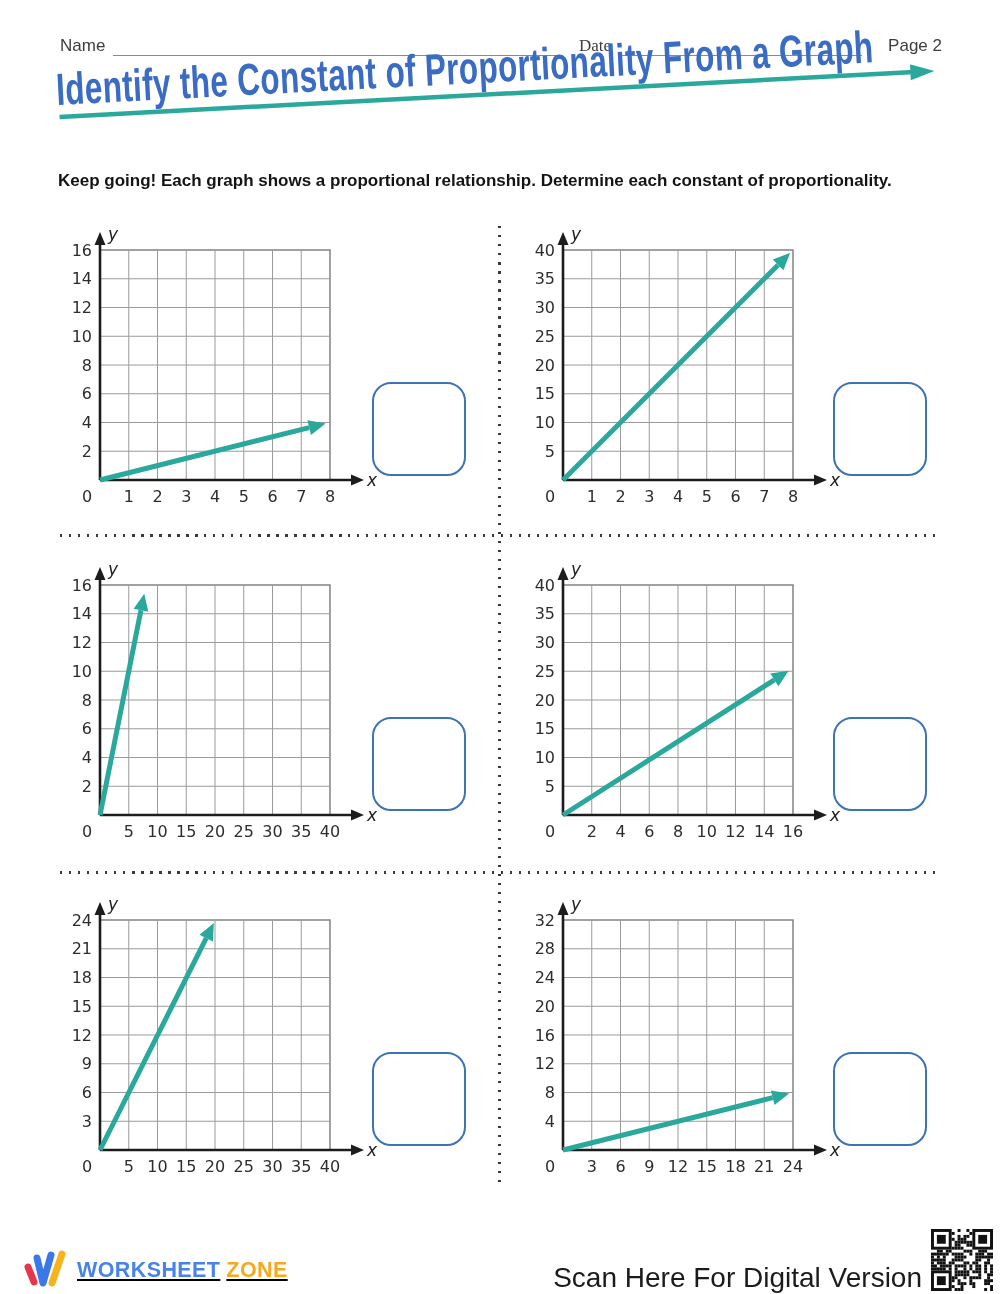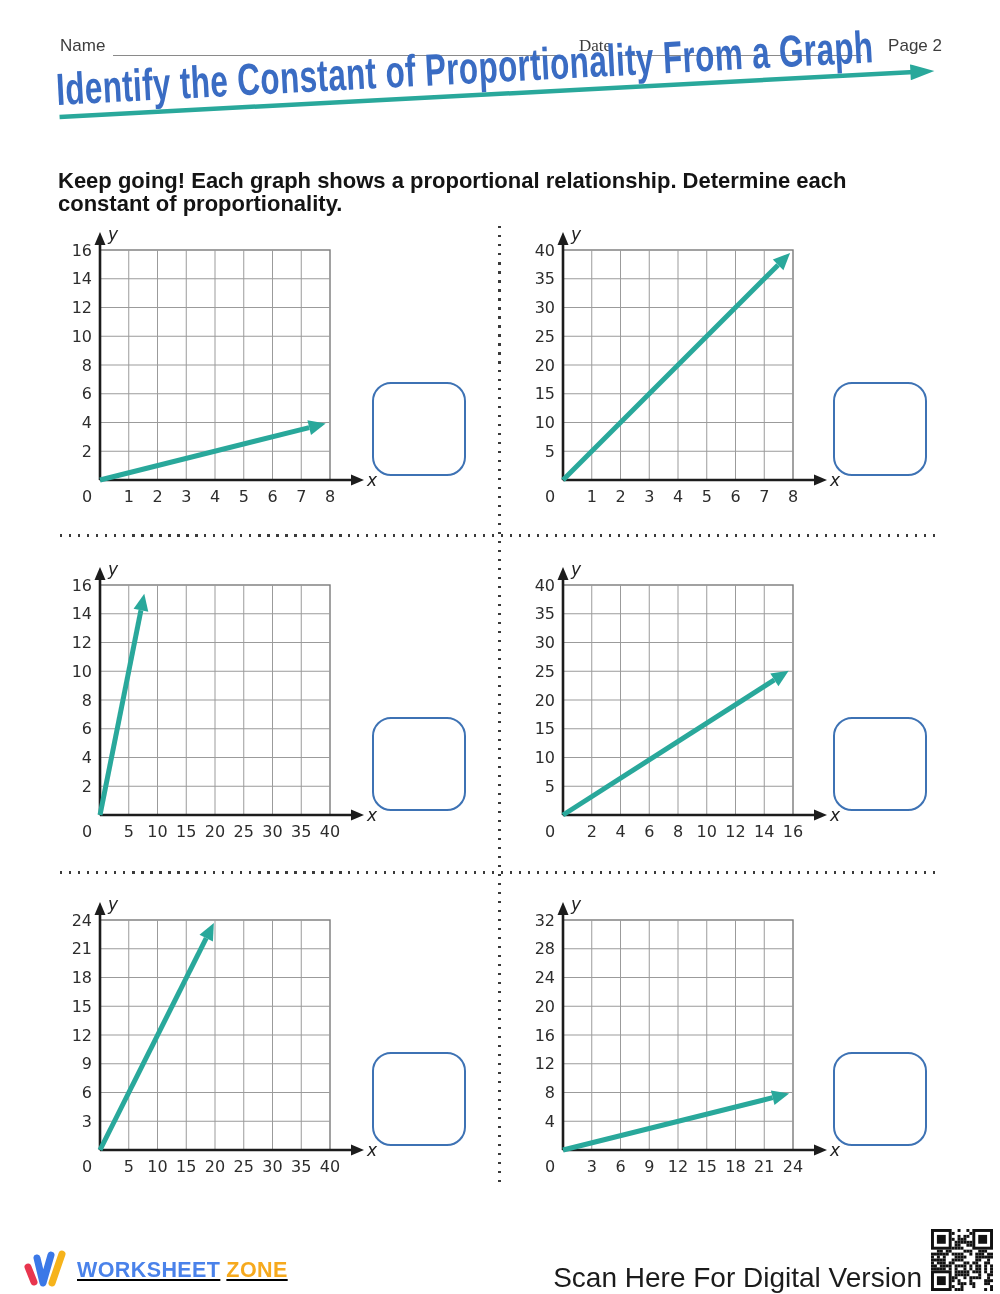--- a/index.html
+++ b/index.html
@@ -17,21 +17,21 @@
   .page-label { margin-left:18px; }
   
   .title-wrap { position:absolute; left:58px; top:64px; width:884px;
                 transform:rotate(-3deg); transform-origin:left bottom; }
   .title-text { display:inline-block; transform:scaleX(0.70); transform-origin:left center;
                 font-size:45px; font-weight:bold; letter-spacing:0.5px; white-space:nowrap;
                 color:#3a6cc3; }
   .title-arrow { display:block; margin-top:-7px; }
   
   .instructions { position:absolute; left:58px; top:169px; width:884px;
-                  font-size:22px; font-weight:bold; color:#141414; line-height:23px; }
+                  font-size:17px; font-weight:bold; color:#141414; line-height:23px; }
   
   .graph { position:absolute; width:324px; height:292px; }
   .answer-box { position:absolute; width:90px; height:90px; border:2.5px solid #3d72b4;
                 border-radius:19px; background:#ffffff; }
   
   .h-dotted { position:absolute; left:60px; width:880px; height:3px;
               background-image:repeating-linear-gradient(to right,#3a3a3a 0 2.5px,transparent 2.5px 9px); }
   .v-dotted { position:absolute; left:498px; top:226px; width:3px; height:962px;
               background-image:repeating-linear-gradient(to bottom,#3a3a3a 0 2.5px,transparent 2.5px 9px); }
   

